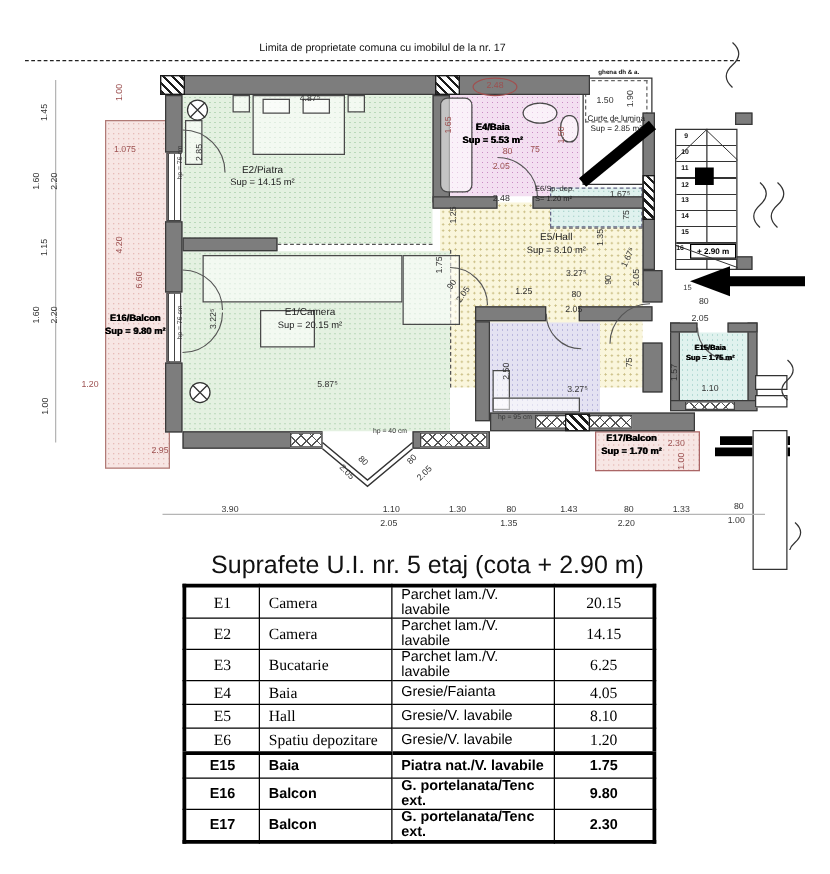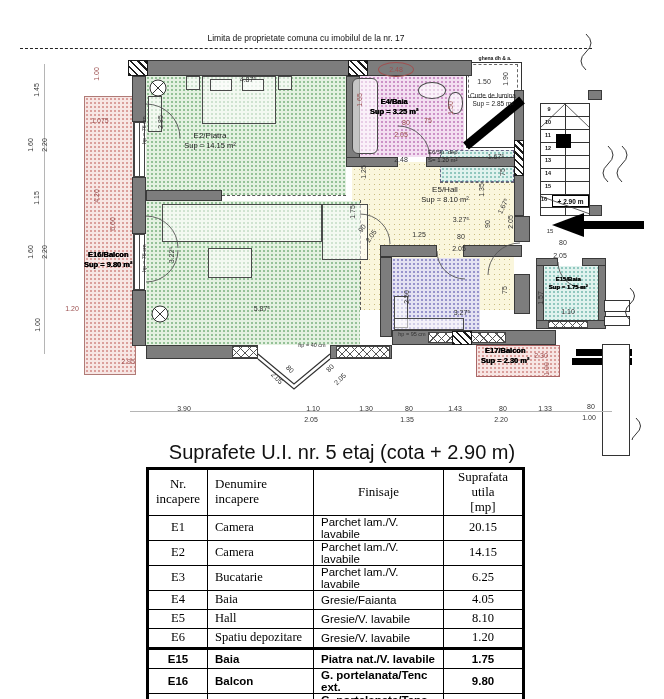--- a/index.html
+++ b/index.html
@@ -174,43 +174,47 @@
         <path d="M622,146 q10,9 0,18 q-10,9 0,18"></path>
         <path d="M630,288 q9,8 0,16 q-9,8 0,16"></path>
         <path d="M636,418 q9,8 0,16 q-9,8 0,16"></path>
       </g>
     </svg>
 
     <div class="rlab" style="left:165px;top:131px;width:90px;">
       <span>E2/Piatra</span><br>
       <span class="a2">Sup = 14.15 m²</span>
     </div>
+    <div class="rlab" style="left:203px;top:245px;width:90px;">
+      <span>E1/Camera</span><br>
+      <span class="a2">Sup = 20.15 m²</span>
+    </div>
     <div class="rlab blk" style="left:354px;top:97px;width:80px;font-size:7.5px;">
       <span>E4/Baia</span><br>
-      <span class="a2">Sup = 3.25 m²</span>
+      <span class="a2">Sup = 5.53 m²</span>
     </div>
     <div class="rlab" style="left:400px;top:185px;width:90px;">
       <span>E5/Hall</span><br>
       <span class="a2">Sup = 8.10 m²</span>
     </div>
     <div class="rlab" style="left:428px;top:149px;width:64px;font-size:6px;text-align:left;">
       <span>E6/Sp. dep.</span><br>
       <span class="a2" style="font-size:6px;">S= 1.20 m²</span>
     </div>
     <div class="rlab blk" style="left:538px;top:276px;width:60px;font-size:6px;">
       <span>E15/Baia</span><br>
       <span class="a2" style="font-size:6px;">Sup = 1.75 m²</span>
     </div>
     <div class="rlab blk" style="left:68px;top:250px;width:80px;font-size:7.5px;">
       <span>E16/Balcon</span><br>
       <span class="a2">Sup = 9.80 m²</span>
     </div>
     <div class="rlab blk" style="left:465px;top:346px;width:80px;font-size:7.5px;">
       <span>E17/Balcon</span><br>
-      <span class="a2">Sup = 2.30 m²</span>
+      <span class="a2">Sup = 1.70 m²</span>
     </div>
     <div class="rlab small65" style="left:460px;top:92px;width:66px;font-size:6.5px;">
       <span>Curte de lumina</span><br>
       <span class="a2" style="font-size:6.5px;">Sup = 2.85 m²</span>
     </div>
     <div class="abs" style="left:470px;top:55px;width:50px;font-size:5px;font-weight:bold;color:#111;text-align:center;white-space:nowrap;">ghena dh &amp; a.</div>
 
     <div class="abs" id="dims" style="left:0;top:0;width:664px;height:440px;">
         <span class="dim" style="left: 36px; top: 90px; transform: translate(-50%, -50%) rotate(-90deg);">1.45</span>
         <span class="dim" style="left: 30px; top: 145px; transform: translate(-50%, -50%) rotate(-90deg);">1.60</span>
@@ -296,29 +300,20 @@
   <div id="plan-title">Suprafete U.I. nr. 5 etaj (cota + 2.90 m)</div>
 
   <table id="surf-table">
     <colgroup>
         <col style="width:60px">
         <col style="width:106px">
         <col style="width:130px">
         <col style="width:80px">
       </colgroup>
     <tbody>
-        <tr>
-      <th class="c">Nr.
-incapere</th>
-      <th style="text-align:left;padding-left:7px;">Denumire
-incapere</th>
-      <th class="c">Finisaje</th>
-      <th class="c">Suprafata utila
-[mp]</th>
-    </tr>
     <tr>
       <td class="c">E1</td>
       <td class="l">Camera</td>
       <td class="l fin">Parchet lam./V. lavabile</td>
       <td class="c">20.15</td>
     </tr>
     <tr>
       <td class="c">E2</td>
       <td class="l">Camera</td>
       <td class="l fin">Parchet lam./V. lavabile</td>

